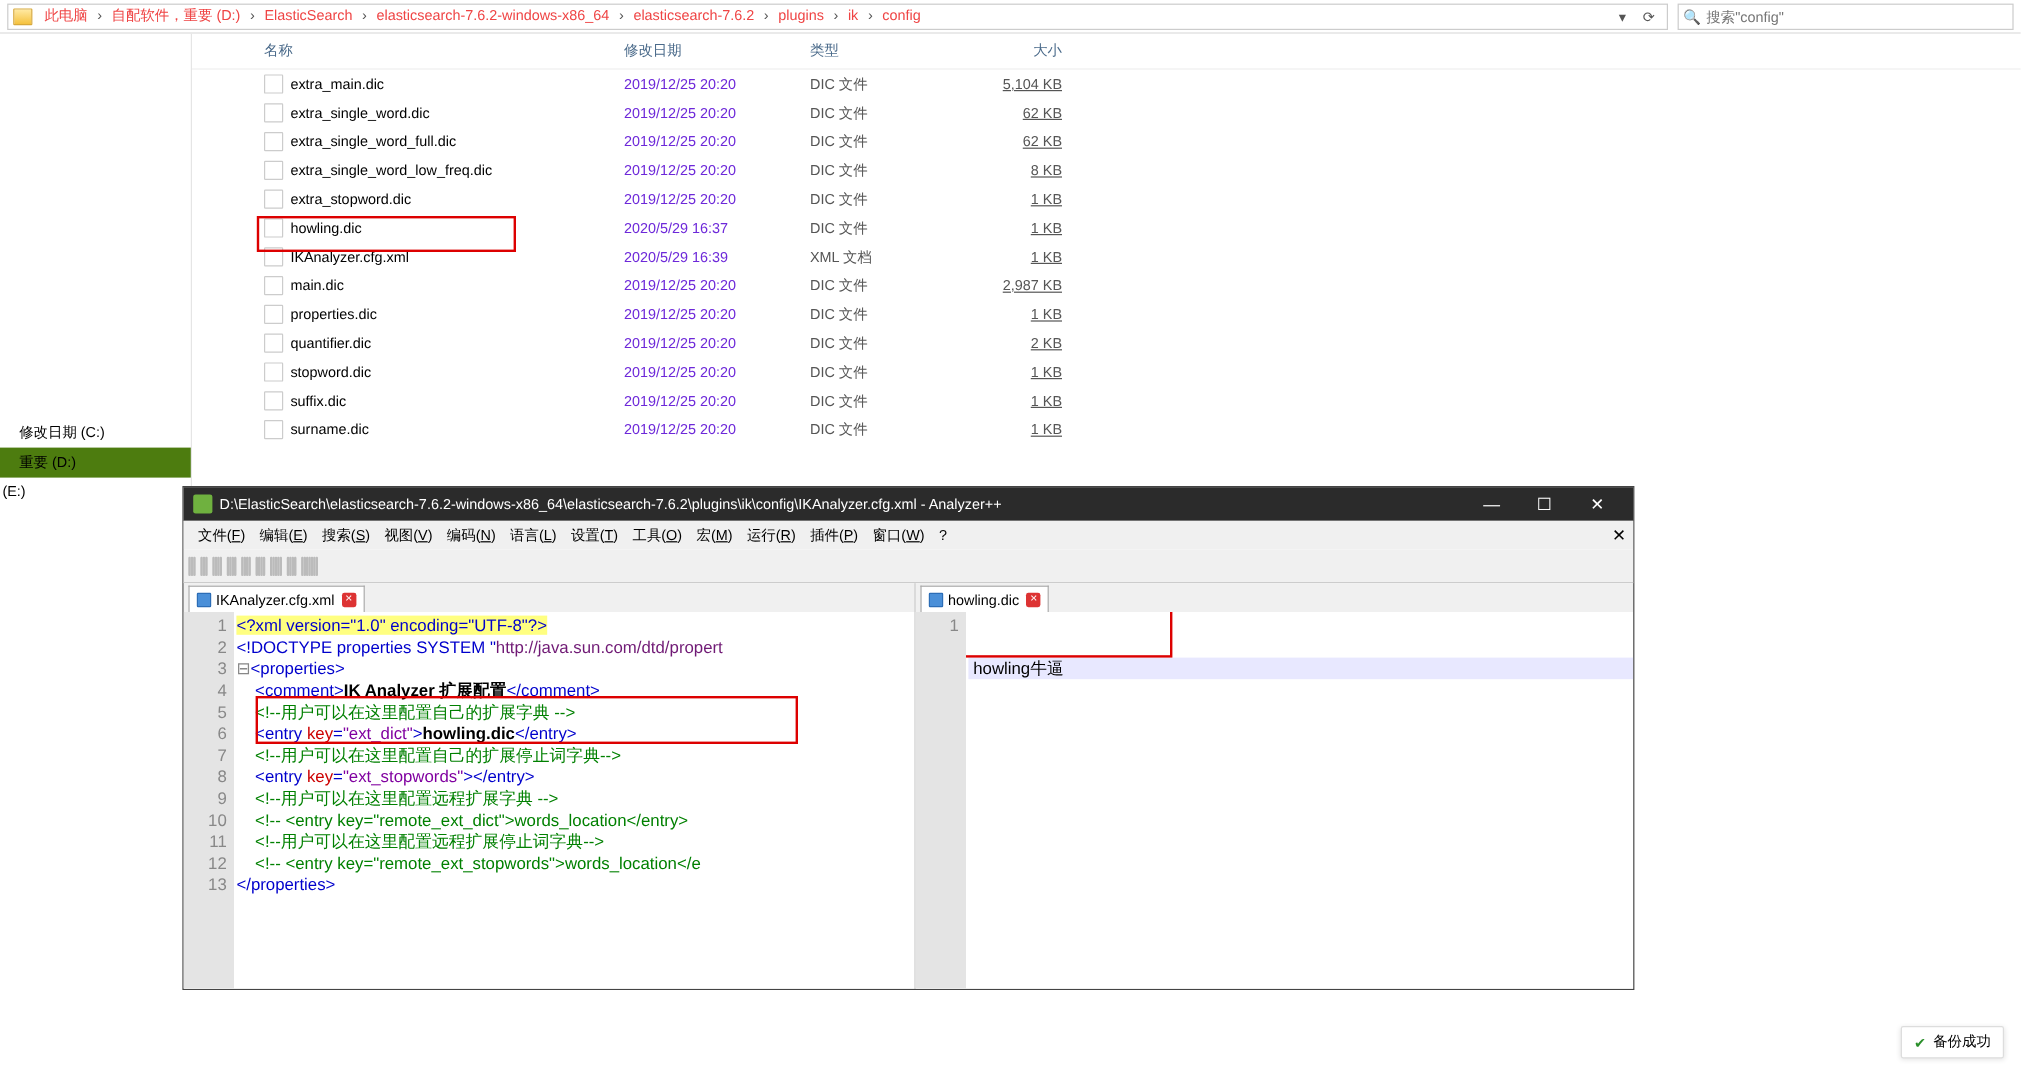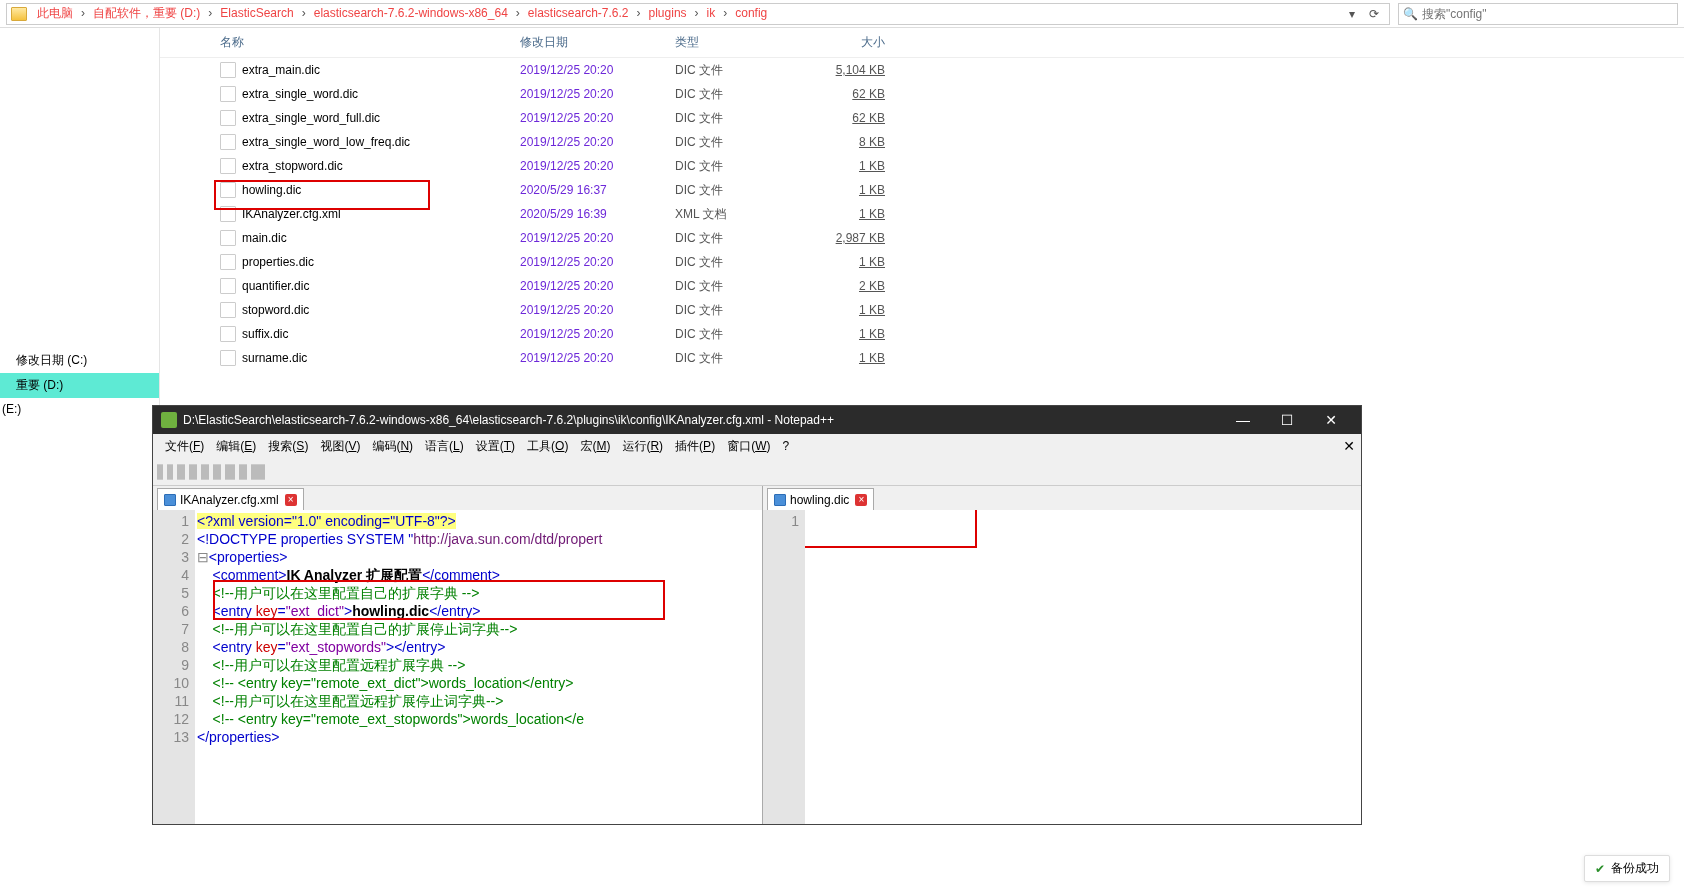--- a/index.html
+++ b/index.html
@@ -13,21 +13,21 @@
 .sep::after { content: "›"; color: #555; padding: 0 2px; }
 .refresh-btn, .dropdown-btn { width: 22px; height: 20px; display: flex; align-items: center; justify-content: center; color: #555; }
 .search-box { width: 280px; border: 1px solid #ccc; height: 22px; display: flex; align-items: center; padding: 0 4px; background: #fff; }
 .search-box .mag { color: #666; margin-right: 4px; }
 .search-box input { border: none; outline: none; font-size: 12px; flex: 1; color: #888; background: transparent; }
 
 
 .explorer-body { display: flex; height: 388px; }
 .side-panel { width: 160px; border-right: 1px solid #e5e5e5; padding-top: 320px; }
 .side-item { padding: 4px 16px; }
-.side-item.sel { background: #5eead4; }
+.side-item.sel { background: #4d7c0f; }
 
 .file-list { flex: 1; position: relative; }
 .file-header { display: flex; padding: 6px 0 6px 60px; color: #4a6a8a; border-bottom: 1px solid #eee; }
 .col-name { width: 300px; }
 .col-date { width: 155px; }
 .col-type { width: 120px; }
 .col-size { width: 90px; text-align: right; }
 .file-row { display: flex; align-items: center; height: 24px; padding-left: 60px; }
 .file-row .fi { width: 16px; height: 16px; border: 1px solid #ccc; margin-right: 6px; background: #fff; border-radius: 1px; }
 .file-row .fname { width: 278px; }
@@ -199,21 +199,21 @@
           <span class="fsize">1 KB</span>
         </div>
       </div>
     <div class="red-box" style="left:54px; top:152px; width:216px; height:30px;"></div>
   </div>
 </div>
 
 <div class="npp">
   <div class="npp-titlebar">
     <span class="title-icon"></span>
-    <span>D:\ElasticSearch\elasticsearch-7.6.2-windows-x86_64\elasticsearch-7.6.2\plugins\ik\config\IKAnalyzer.cfg.xml - Notepad++</span>
+    <span>D:\ElasticSearch\elasticsearch-7.6.2-windows-x86_64\elasticsearch-7.6.2\plugins\ik\config\IKAnalyzer.cfg.xml - Analyzer++</span>
     <span class="spacer"></span>
     <span class="winbtn">—</span>
     <span class="winbtn">☐</span>
     <span class="winbtn close">✕</span>
   </div>
   <div class="npp-menubar">
     <span id="menus"><span class="menu-item">文件(<u>F</u>)</span><span class="menu-item">编辑(<u>E</u>)</span><span class="menu-item">搜索(<u>S</u>)</span><span class="menu-item">视图(<u>V</u>)</span><span class="menu-item">编码(<u>N</u>)</span><span class="menu-item">语言(<u>L</u>)</span><span class="menu-item">设置(<u>T</u>)</span><span class="menu-item">工具(<u>O</u>)</span><span class="menu-item">宏(<u>M</u>)</span><span class="menu-item">运行(<u>R</u>)</span><span class="menu-item">插件(<u>P</u>)</span><span class="menu-item">窗口(<u>W</u>)</span><span class="menu-item">?</span></span>
     <span class="x">✕</span>
   </div>
   <div class="npp-toolbar">
@@ -254,20 +254,21 @@
           <span class="disk"></span>
           <span>howling.dic</span>
           <span class="tabx">×</span>
         </div>
       </div>
       <div class="code">
         <div class="gutter">
             <div>1</div>
           </div>
         <div class="src" style="position:relative;">
+          <span class="ln current-line" style="padding-left:4px;">howling牛逼</span>
           <div class="ann" style="left:-28px; top:-2px; width:200px; height:40px;"></div>
         </div>
       </div>
     </div>
   </div>
 </div>
 
 <div style="position:absolute; right:14px; bottom:6px; background:#fff; border:1px solid #ddd; padding:4px 10px; border-radius:2px; box-shadow:0 1px 4px rgba(0,0,0,.1); display:flex; align-items:center; gap:6px;">
   <span style="color:#2a8f2a;">✔</span>
   <span>备份成功</span>

